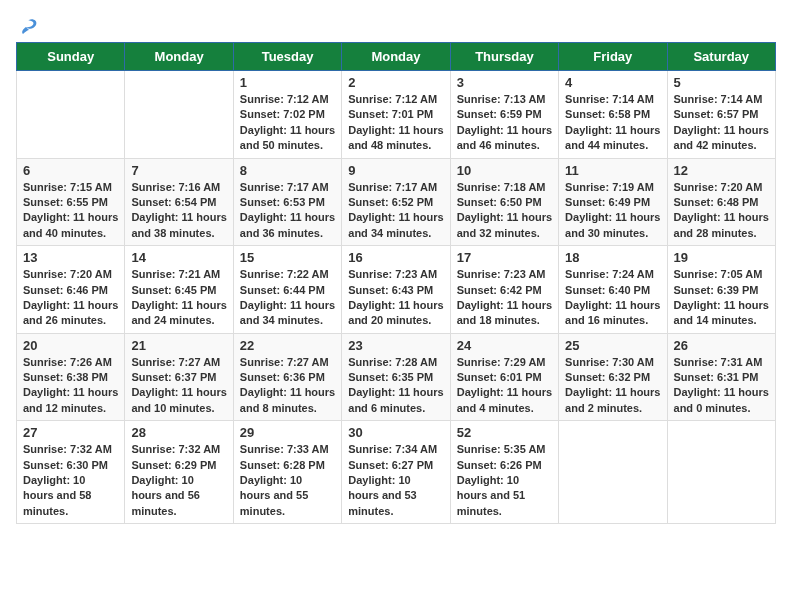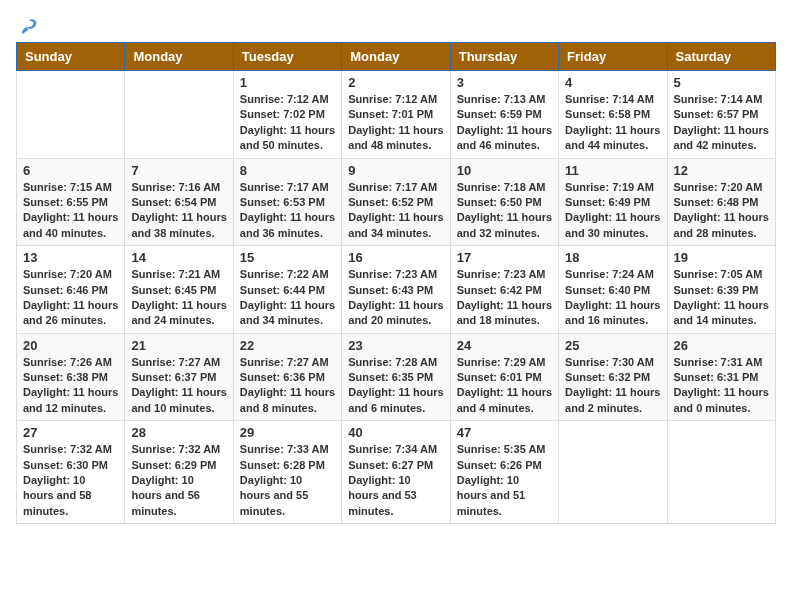--- a/index.html
+++ b/index.html
@@ -32,23 +32,23 @@
     .location-title {
       font-size: 14px;
       color: #555;
     }
     .calendar {
       width: 100%;
       border-collapse: collapse;
       border: 1px solid #ccc;
     }
     .calendar th {
-      background-color: #a16207;
+      background-color: #15803d;
       color: white;
-      text-align: left;
+      text-align: center;
       padding: 6px 8px;
       font-size: 13px;
       border: 1px solid #2e6aa8;
     }
     .calendar td {
       vertical-align: top;
       padding: 4px 6px;
       border: 1px solid #ddd;
       width: calc(100% / 7);
       min-height: 80px;
@@ -229,24 +229,24 @@
         </td>
         <td>
           <span class="day-number">28</span>
           <div class="day-info"><span>Sunrise: 7:32 AM</span><br><span>Sunset: 6:29 PM</span><br><span>Daylight: 10 hours and 56 minutes.</span></div>
         </td>
         <td>
           <span class="day-number">29</span>
           <div class="day-info"><span>Sunrise: 7:33 AM</span><br><span>Sunset: 6:28 PM</span><br><span>Daylight: 10 hours and 55 minutes.</span></div>
         </td>
         <td>
-          <span class="day-number">40</span>
+          <span class="day-number">30</span>
           <div class="day-info"><span>Sunrise: 7:34 AM</span><br><span>Sunset: 6:27 PM</span><br><span>Daylight: 10 hours and 53 minutes.</span></div>
         </td>
         <td>
-          <span class="day-number">47</span>
+          <span class="day-number">52</span>
           <div class="day-info"><span>Sunrise: 5:35 AM</span><br><span>Sunset: 6:26 PM</span><br><span>Daylight: 10 hours and 51 minutes.</span></div>
         </td>
         <td class="empty-cell"></td>
         <td class="empty-cell"></td>
       </tr>
     </tbody>
 </table>
 
 </body></html>

